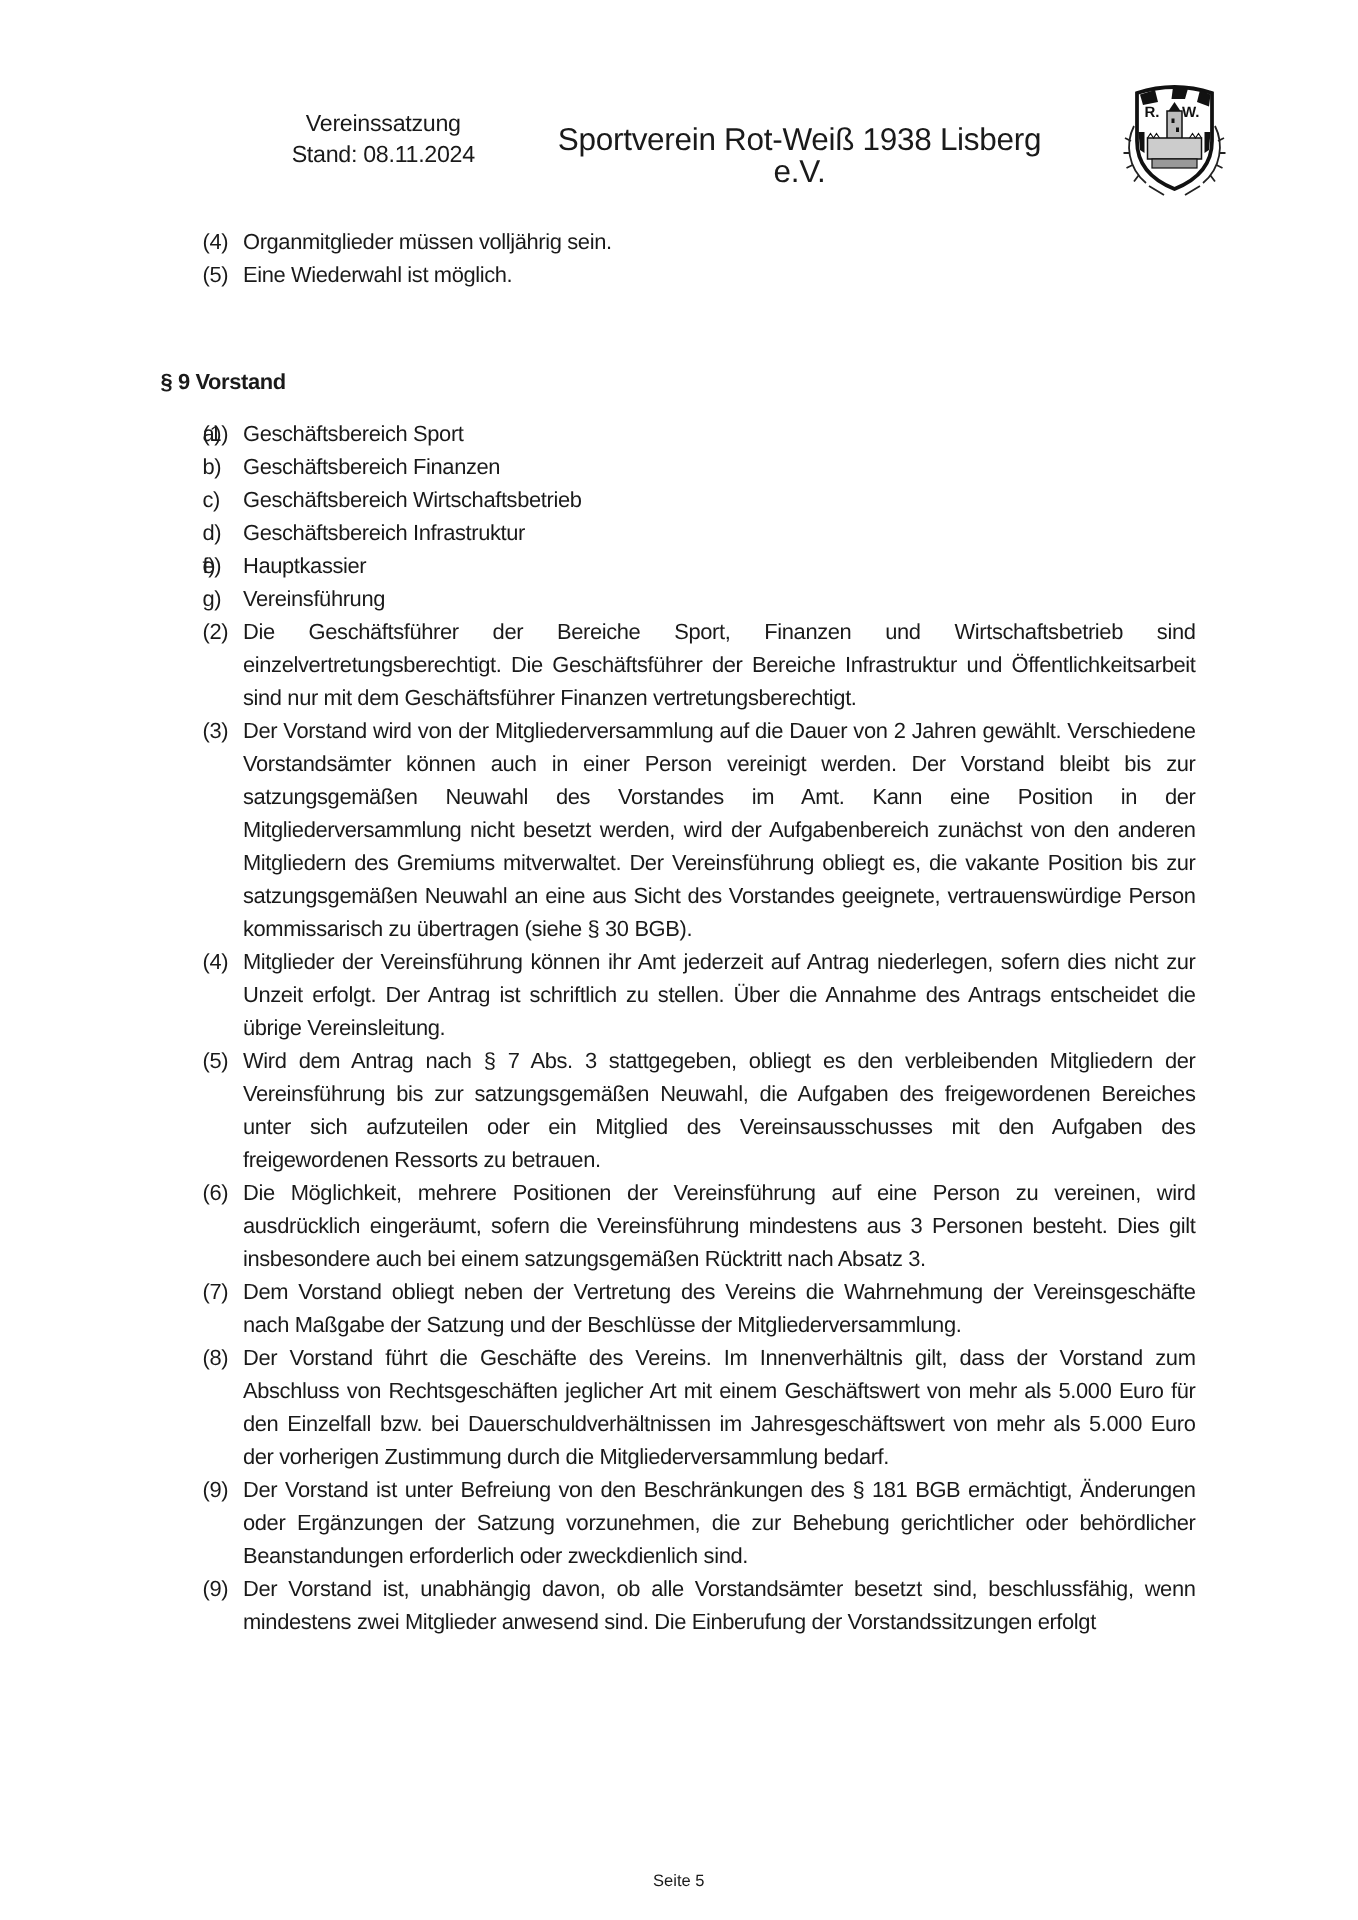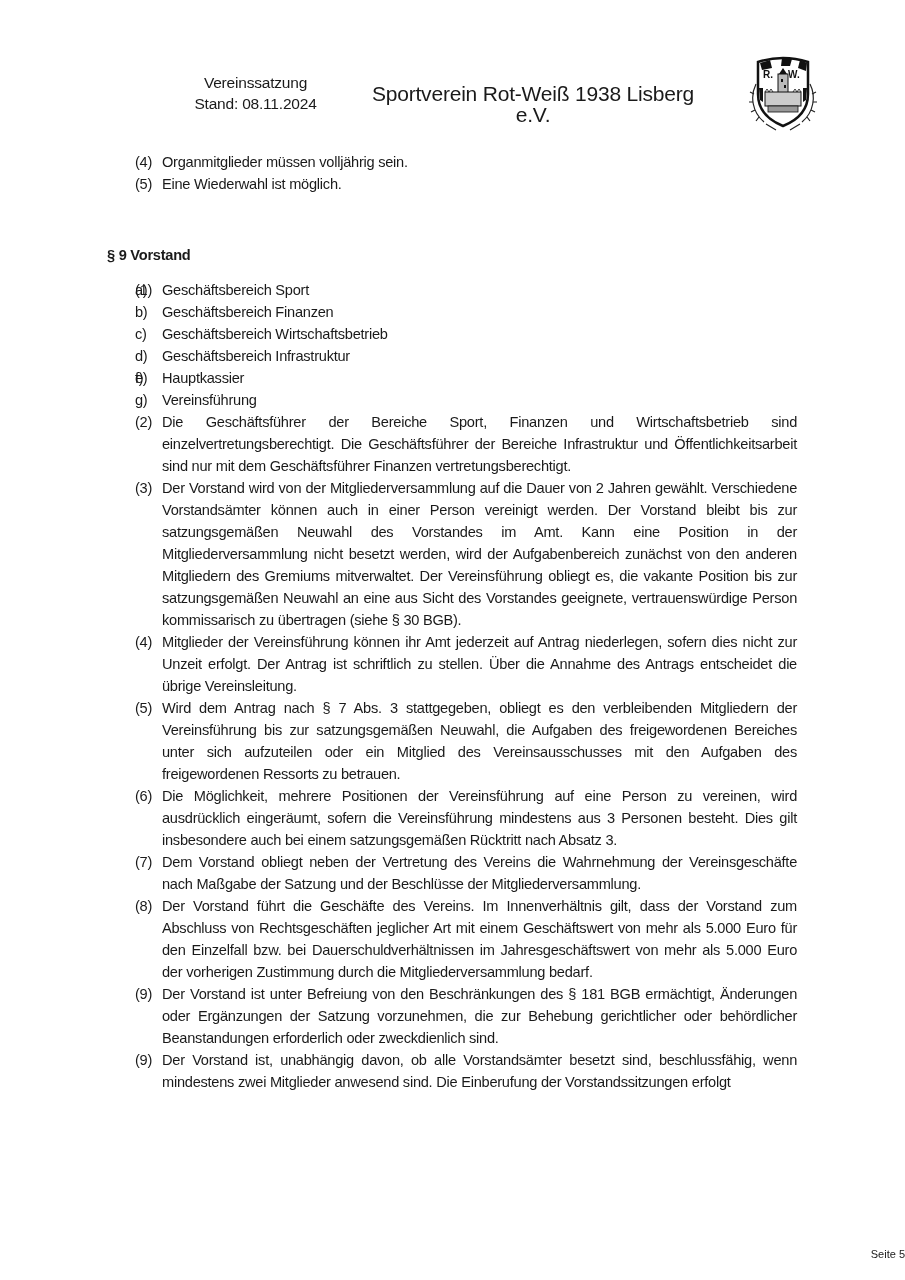--- a/index.html
+++ b/index.html
@@ -84,21 +84,21 @@
       line-height: 22px;
       margin-top: 49px;
       margin-bottom: 13px;
       letter-spacing: -0.25px;
     }
     .page-footer {
       position: absolute;
       left: 0;
       width: 905px;
       top: 1247px;
-      text-align: right;
+      text-align: center;
       font-size: 11px;
       line-height: 14px;
     }
   </style>
 </head>
 <body>
 
 <div class="page-header">
   <div class="header-left">
     <div>Vereinssatzung</div>

